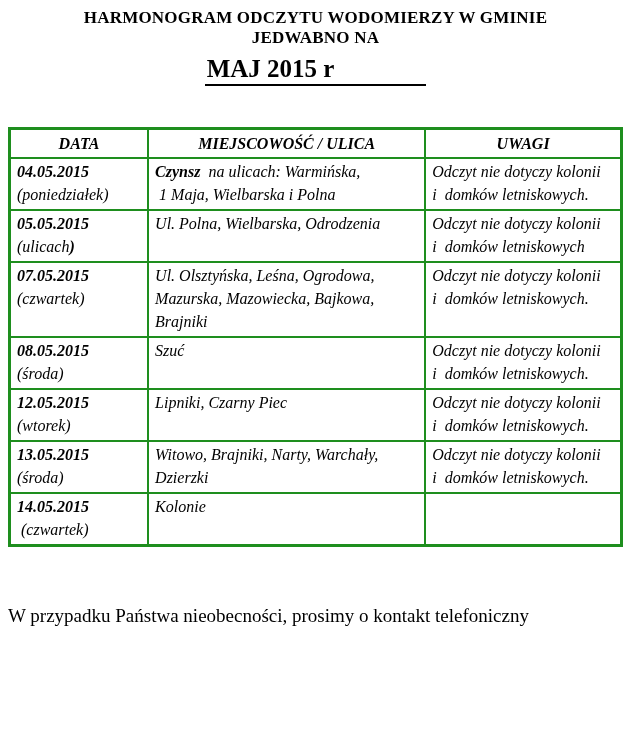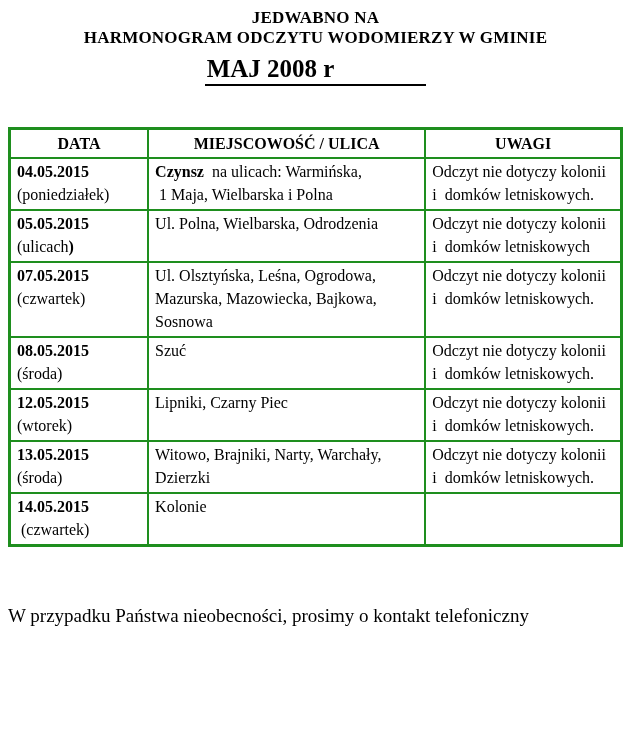--- a/index.html
+++ b/index.html
@@ -27,20 +27,21 @@
     padding: 0 92px 2px 2px;
   }
 
   
   table.schedule {
     border-collapse: collapse;
     table-layout: fixed;
     width: 615px;
     margin: 41px 0 16px 8px;
     border: 3px solid var(--green);
+    font-style: italic;
   }
   table.schedule th, table.schedule td {
     border: 2px solid var(--green);
   }
   table.schedule th {
     font-size: 16px; font-weight: bold; text-align: center;
     padding: 3px 2px; line-height: 21px;
   }
   table.schedule td {
     font-size: 16px; line-height: 23px;
@@ -60,24 +61,24 @@
     font-size: 19px; line-height: 27px;
     white-space: pre-wrap;
   }
 </style>
 </head>
 <body>
 
 <div class="page">
 
   <div class="title-block">
+    <div class="title-line">HARMONOGRAM ODCZYTU WODOMIERZY W GMINIE</div>
     <div class="title-line">JEDWABNO NA</div>
-    <div class="title-line">HARMONOGRAM ODCZYTU WODOMIERZY W GMINIE</div>
     <div class="title-month-wrap">
-      <span class="title-month">MAJ 2008 r</span>
+      <span class="title-month">MAJ 2015 r</span>
     </div>
   </div>
 
   <table class="schedule">
     <thead>
       <tr>
         <th class="col-date">DATA</th>
         <th class="col-place">MIEJSCOWOŚĆ / ULICA</th>
         <th class="col-remark">UWAGI</th>
       </tr>
@@ -88,21 +89,21 @@
           <td><div class="line"><span class="b">Czynsz</span><span>  na ulicach: Warmińska,</span></div><div class="line"><span> 1 Maja, Wielbarska i Polna</span></div></td>
           <td><div class="line"><span>Odczyt nie dotyczy kolonii</span></div><div class="line"><span>i  domków letniskowych.</span></div></td>
         </tr>
         <tr>
           <td><div class="line"><span class="b">05.05.2015</span></div><div class="line"><span>(ulicach</span><span class="b">)</span></div></td>
           <td><div class="line"><span>Ul. Polna, Wielbarska, Odrodzenia</span></div></td>
           <td><div class="line"><span>Odczyt nie dotyczy kolonii</span></div><div class="line"><span>i  domków letniskowych</span></div></td>
         </tr>
         <tr>
           <td><div class="line"><span class="b">07.05.2015</span></div><div class="line"><span>(czwartek)</span></div></td>
-          <td><div class="line"><span>Ul. Olsztyńska, Leśna, Ogrodowa,</span></div><div class="line"><span>Mazurska, Mazowiecka, Bajkowa,</span></div><div class="line"><span>Sosnowa</span></div></td>
+          <td><div class="line"><span>Ul. Olsztyńska, Leśna, Ogrodowa,</span></div><div class="line"><span>Mazurska, Mazowiecka, Bajkowa,</span></div><div class="line"><span>Brajniki</span></div></td>
           <td><div class="line"><span>Odczyt nie dotyczy kolonii</span></div><div class="line"><span>i  domków letniskowych.</span></div></td>
         </tr>
         <tr>
           <td><div class="line"><span class="b">08.05.2015</span></div><div class="line"><span>(środa)</span></div></td>
           <td><div class="line"><span>Szuć</span></div></td>
           <td><div class="line"><span>Odczyt nie dotyczy kolonii</span></div><div class="line"><span>i  domków letniskowych.</span></div></td>
         </tr>
         <tr>
           <td><div class="line"><span class="b">12.05.2015</span></div><div class="line"><span>(wtorek)</span></div></td>
           <td><div class="line"><span>Lipniki, Czarny Piec</span></div></td>

